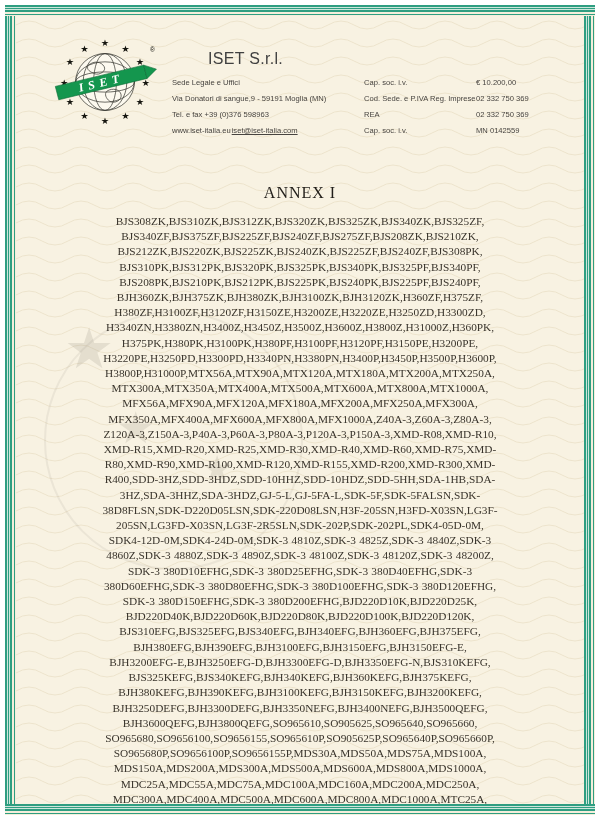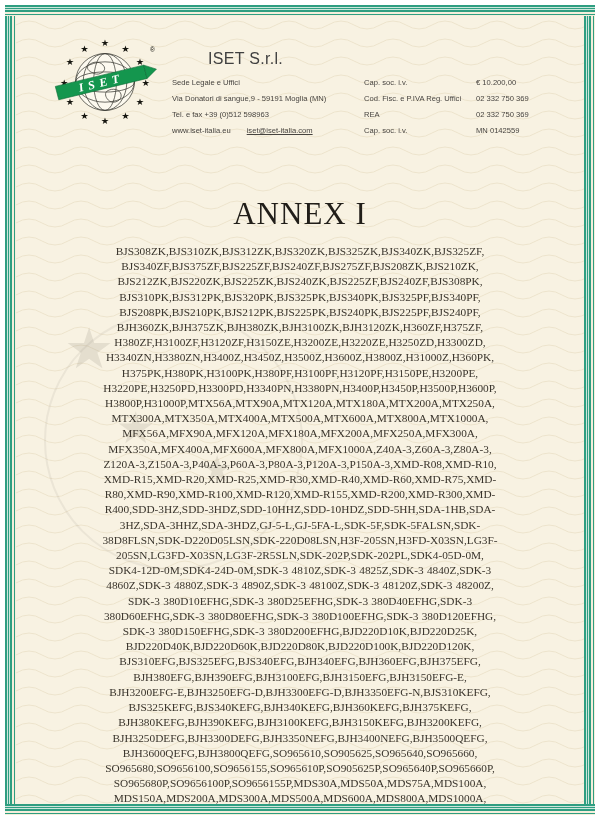--- a/index.html
+++ b/index.html
@@ -41,25 +41,25 @@
   }
   .company{
     position:absolute;left:144px;top:34px;font-size:16px;color:#404040;letter-spacing:.3px;margin-left:48px;
   }
   .contact-grid{
     position:absolute;left:144px;top:62px;right:8px;
     display:grid;grid-template-columns:192px 112px auto;grid-auto-rows:16px;
     font-size:7.6px;color:#474440;align-items:start;
   }
   .contact-grid .cell{white-space:nowrap;padding-left:12px;}
-  .email{text-decoration:underline;margin-left:16px;color:#474440;}
+  .email{text-decoration:underline;margin-left:1px;color:#474440;}
   
   .annex-title{
-    margin:20px 0 0 0;text-align:center;font-family:"Liberation Serif",serif;
-    font-weight:normal;font-size:31px;letter-spacing:1px;color:#211e19;
+    margin:8px 0 0 0;text-align:center;font-family:"Liberation Serif",serif;
+    font-weight:normal;font-size:16px;letter-spacing:1px;color:#211e19;
   }
   .codes{
     width:398px;margin:12px auto 0;text-align:center;
     font-family:"Liberation Serif",serif;font-size:11.3px;line-height:15.2px;
     color:#38332b;word-spacing:.5px;
   }
   .star-txt{font-family:"DejaVu Sans",sans-serif;}
 </style>
 </head>
 <body>
@@ -128,24 +128,24 @@
 
 
         <div class="company">ISET S.r.l.</div>
 
         <div class="contact-grid">
           <div class="cell">Sede Legale e Uffici</div>
           <div class="cell">Cap. soc. i.v.</div>
           <div class="cell">€ 10.200,00</div>
 
           <div class="cell">Via Donatori di sangue,9 - 59191 Moglia (MN)</div>
-          <div class="cell">Cod. Fisc. e P.IVA Reg. Uffici</div>
+          <div class="cell">Cod. Sede. e P.IVA Reg. Imprese</div>
           <div class="cell">02 332 750 369</div>
 
-          <div class="cell">Tel. e fax +39 (0)512 598963</div>
+          <div class="cell">Tel. e fax +39 (0)376 598963</div>
           <div class="cell">REA</div>
           <div class="cell">02 332 750 369</div>
 
           <div class="cell">
             <span>www.iset-italia.eu</span><span class="email">iset@iset-italia.com</span>
           </div>
           <div class="cell">Cap. soc. i.v.</div>
           <div class="cell">MN 0142559</div>
         </div>
       </div>

